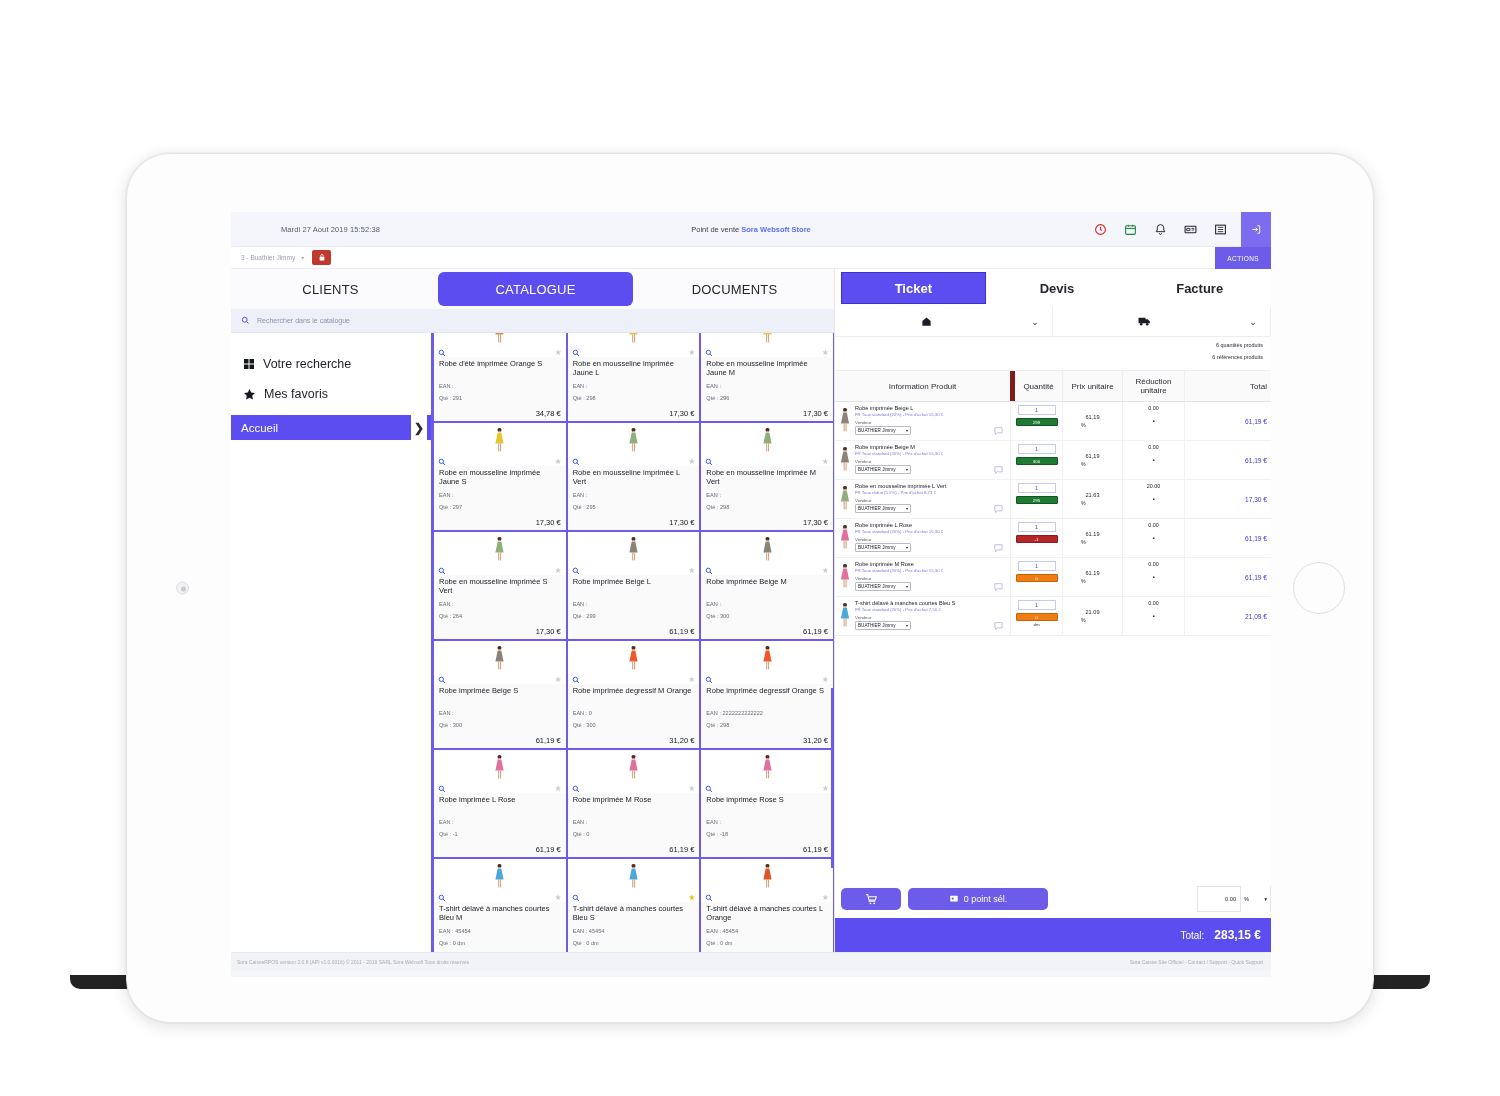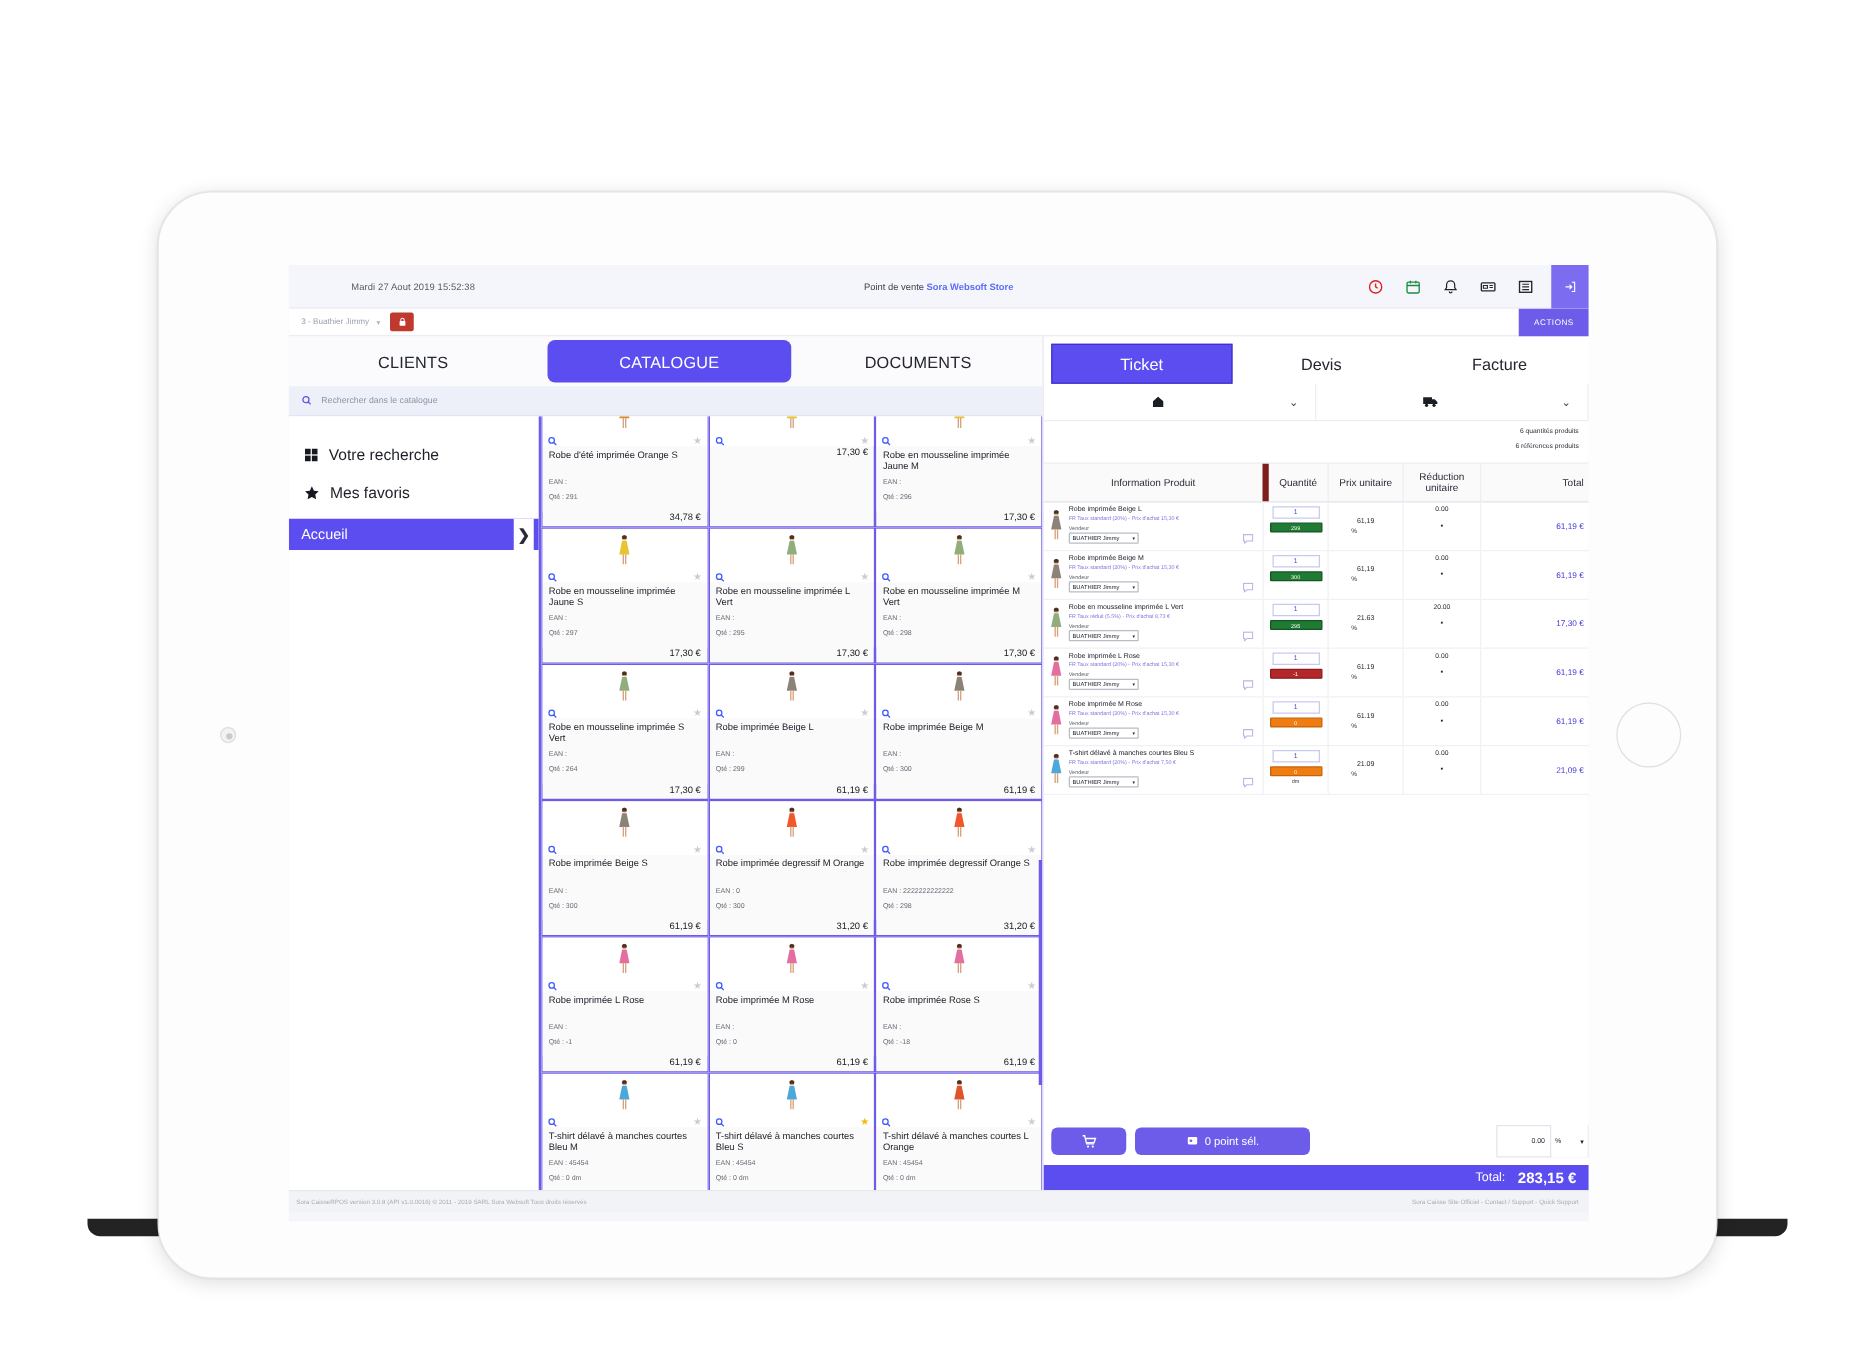--- a/index.html
+++ b/index.html
@@ -174,21 +174,21 @@
   .card-price {
     text-align: right; font-size: 7.5px; color: #15181f;
     padding: 0 5px 3px 0;
   }
   .grid-scroll {
     position: absolute; right: 0; top: 355px; width: 3px; height: 180px;
     background: #6c5ce9;
   }
 
   
-  .doc-tabs { display: flex; height: 38px; align-items: flex-end; }
+  .doc-tabs { display: flex; height: 38px; align-items: center; font-weight: bold; }
   .dtab {
     flex: 1; height: 32px; display: flex; align-items: center; justify-content: center;
     font-size: 13px; color: #23262e;
   }
   .dtab.active { background: #5b4df0; color: #fff; border: 1px solid #3f32c9; margin-left:6px; }
 
   .doc-selects { display: flex; height: 30px; border-bottom: 1px solid #ededf3; }
   .dsel { flex: 1; display: flex; align-items: center; border-right: 1px solid #ededf3; }
   .dsel-icon { flex:1; display:flex; justify-content:center; }
   .dsel-caret { width: 34px; text-align: center; font-size: 9px; color: #2e3240; }
@@ -258,21 +258,21 @@
   .point-btn { width: 140px; height: 22px; background: #6c5ce9; border-radius: 5px;
                color:#fff; font-size: 9px; display:flex; align-items:center;
                justify-content:center; gap:5px;}
   .disc-wrap { margin-left: auto; display:flex; align-items:center; height:26px;
                border:1px solid #e4e5ec; }
   .disc-val { width: 42px; text-align:right; padding-right:4px; font-size:5.6px; color:#1f222b;}
   .disc-sel { width: 30px; height:26px; border-left:1px solid #e4e5ec; background:#fff;
               display:flex; align-items:center; justify-content:space-between; padding:0 3px;
               font-size:5.6px; color:#1f222b;}
 
-  .total-bar { height: 20px; background: #5b4df0; color: #fff;
+  .total-bar { height: 34px; background: #5b4df0; color: #fff;
                display:flex; align-items:center; justify-content:flex-end; gap:10px;
                padding-right: 10px; }
   .total-lbl { font-size: 10px; }
   .total-val { font-size: 12px; font-weight: bold; }
 
   .keys { display: flex; height: 94px; position: relative; }
   .keys-grid { flex:1; display:grid; grid-template-columns: repeat(4, 1fr);
                grid-template-rows: repeat(2, 1fr); }
   .key { border-right:1px solid #ededf3; border-bottom:1px solid #ededf3;
          display:flex; align-items:center; justify-content:center;
@@ -431,20 +431,25 @@
                       <path d="M4.1 2.1q1.9-2 3.8 0l-.4 2.3q-1.5-1-3 0z" fill="#4a3025"></path>
                     </svg>
                   </div>
                   <div class="card-icons">
                     <svg class="mag" viewBox="0 0 24 24">
                       <circle cx="10" cy="10" r="6.5" fill="none" stroke="#3d5afe" stroke-width="3"></circle>
                       <path d="M15 15l6 6" stroke="#3d5afe" stroke-width="3"></path>
                     </svg>
                     <span class="star">★</span>
                   </div>
+                  <div class="card-body">
+                    <div class="card-title">Robe en mousseline imprimée Jaune L</div>
+                    <div class="card-meta">EAN :</div>
+                    <div class="card-meta">Qté : 298</div>
+                  </div>
                   <div class="card-price">17,30 €</div>
                 </div>
                 <div class="card">
                   <div class="card-img">
                     <svg class="dress" viewBox="0 0 12 30">
                       <circle cx="6" cy="3" r="2.1" fill="#d8a47f"></circle>
                       <path d="M6 5 L6 5" stroke="#3a2a20"></path>
                       <path d="M4.2 5.6h3.6l2.3 11H1.9z" fill="#e6c432"></path>
                       <rect x="4.6" y="16.4" width="1.1" height="8" fill="#d8a47f"></rect>
                       <rect x="6.5" y="16.4" width="1.1" height="8" fill="#d8a47f"></rect>

